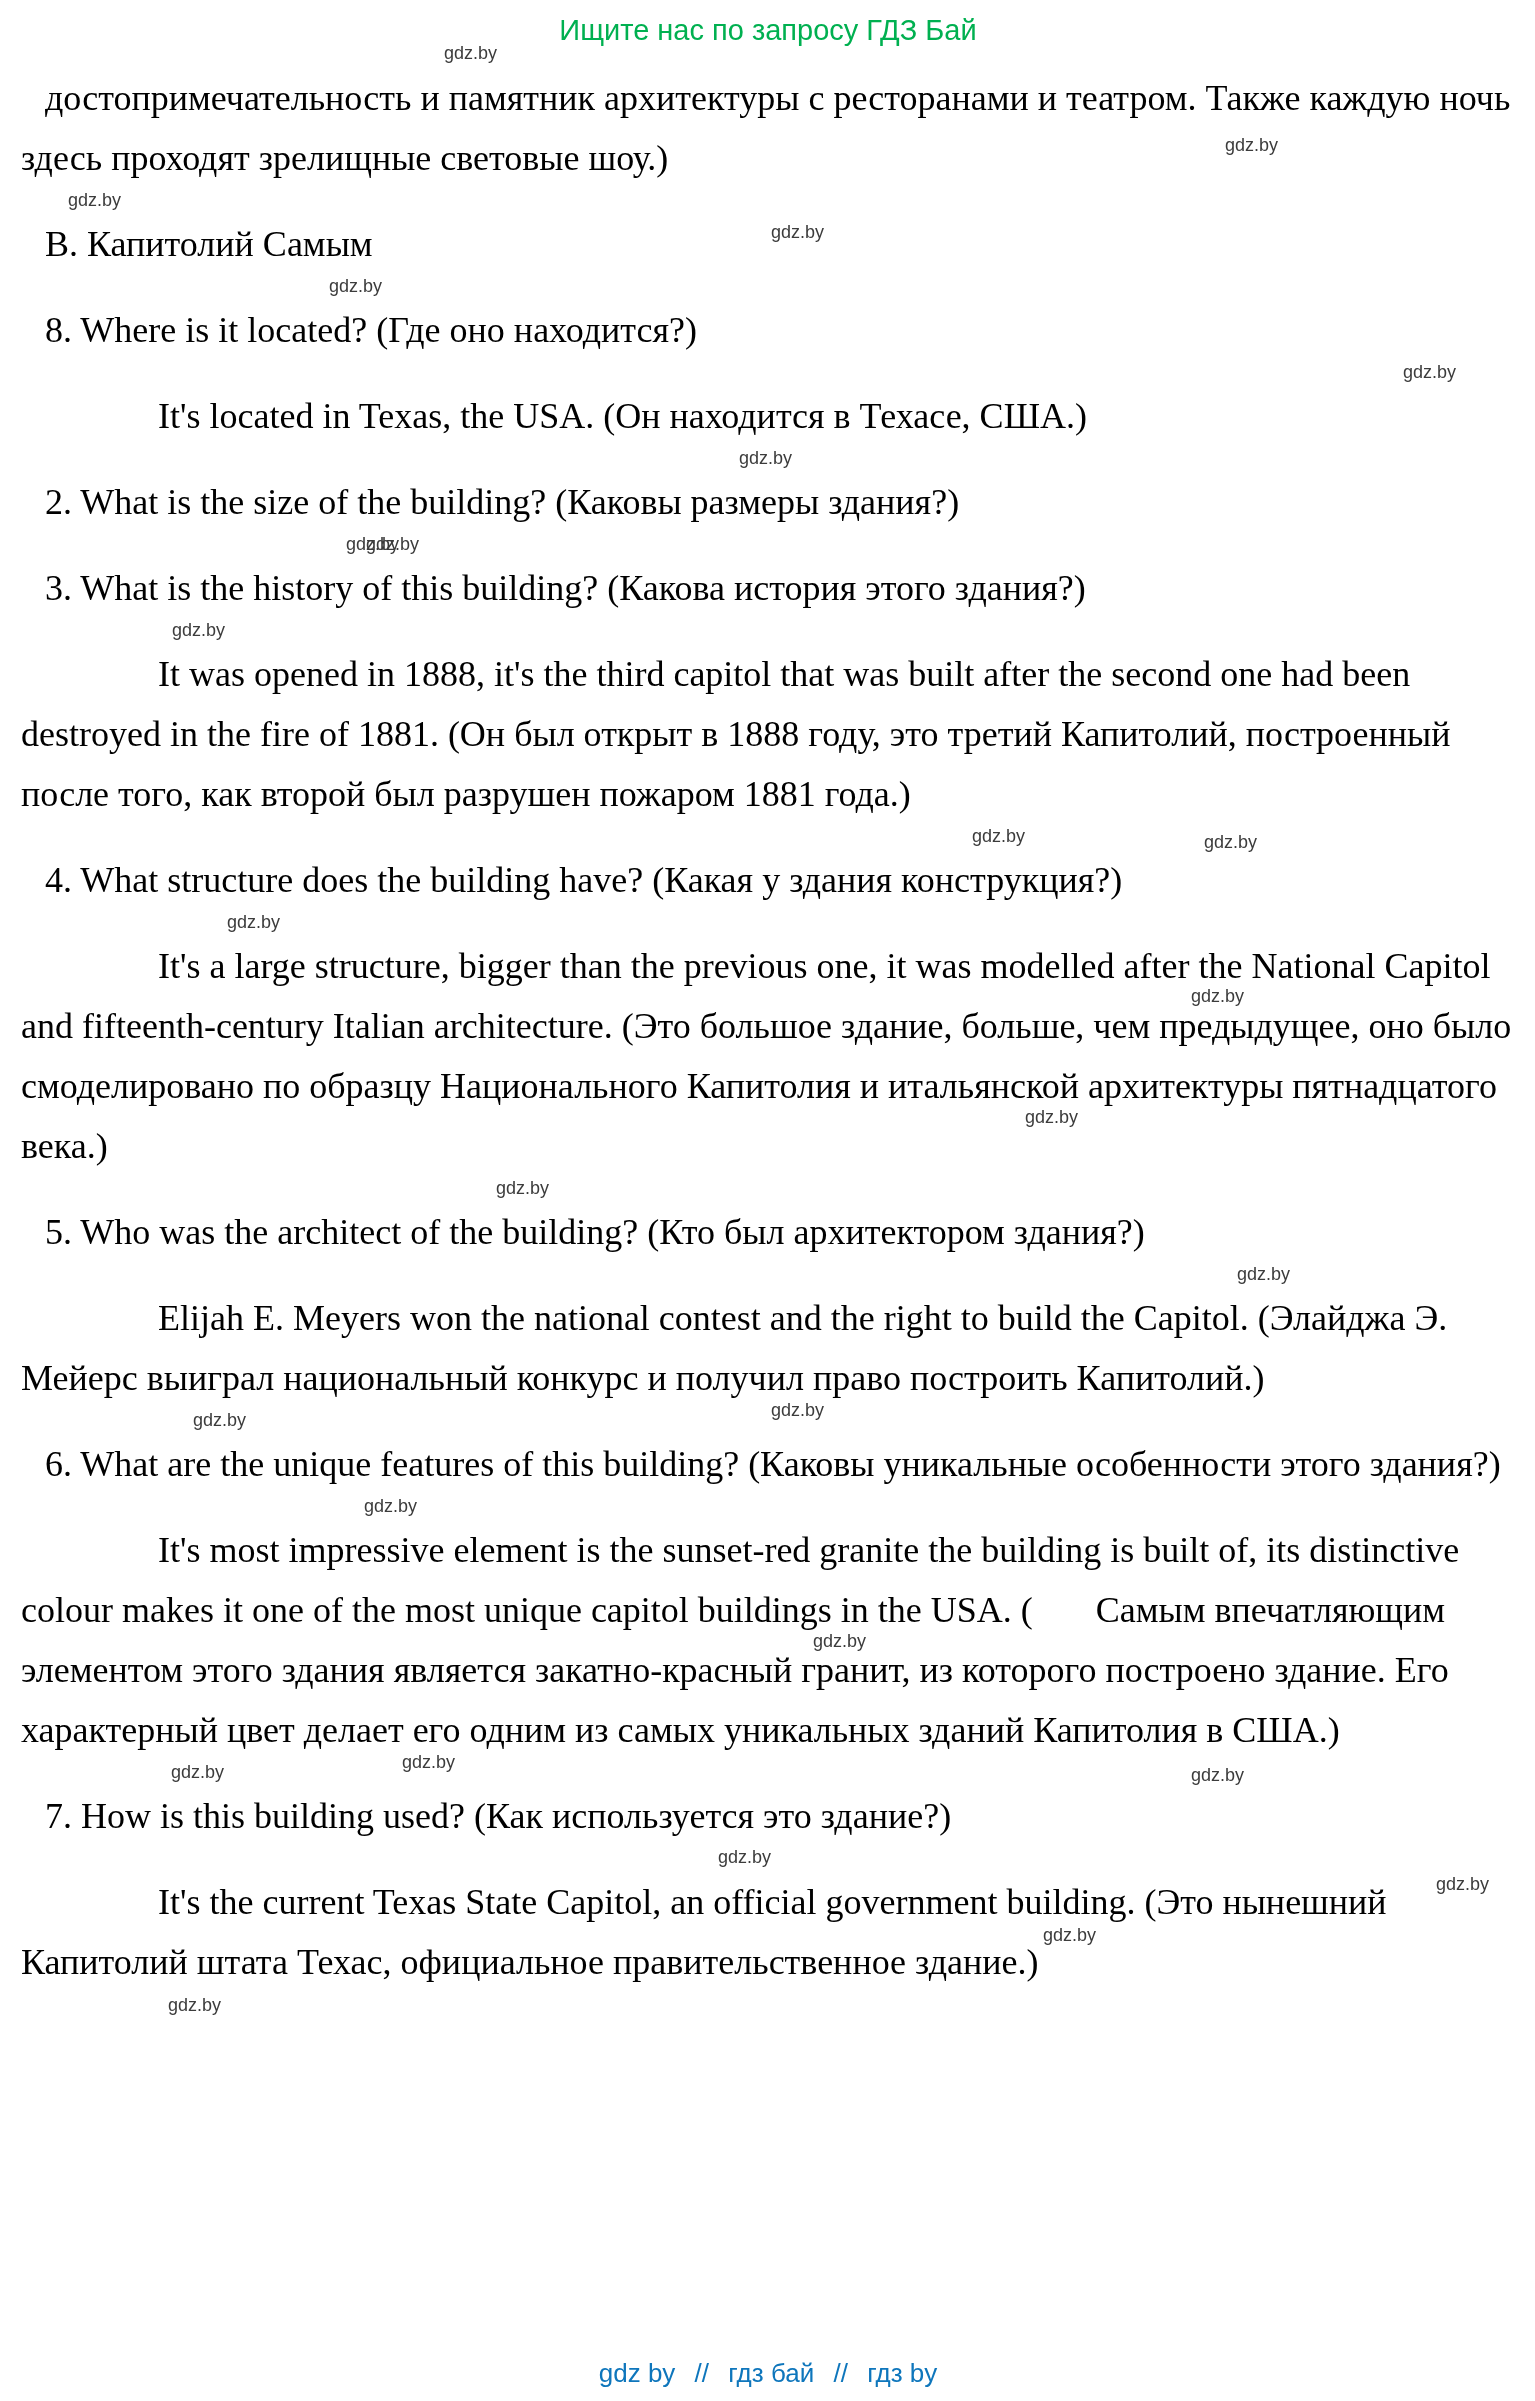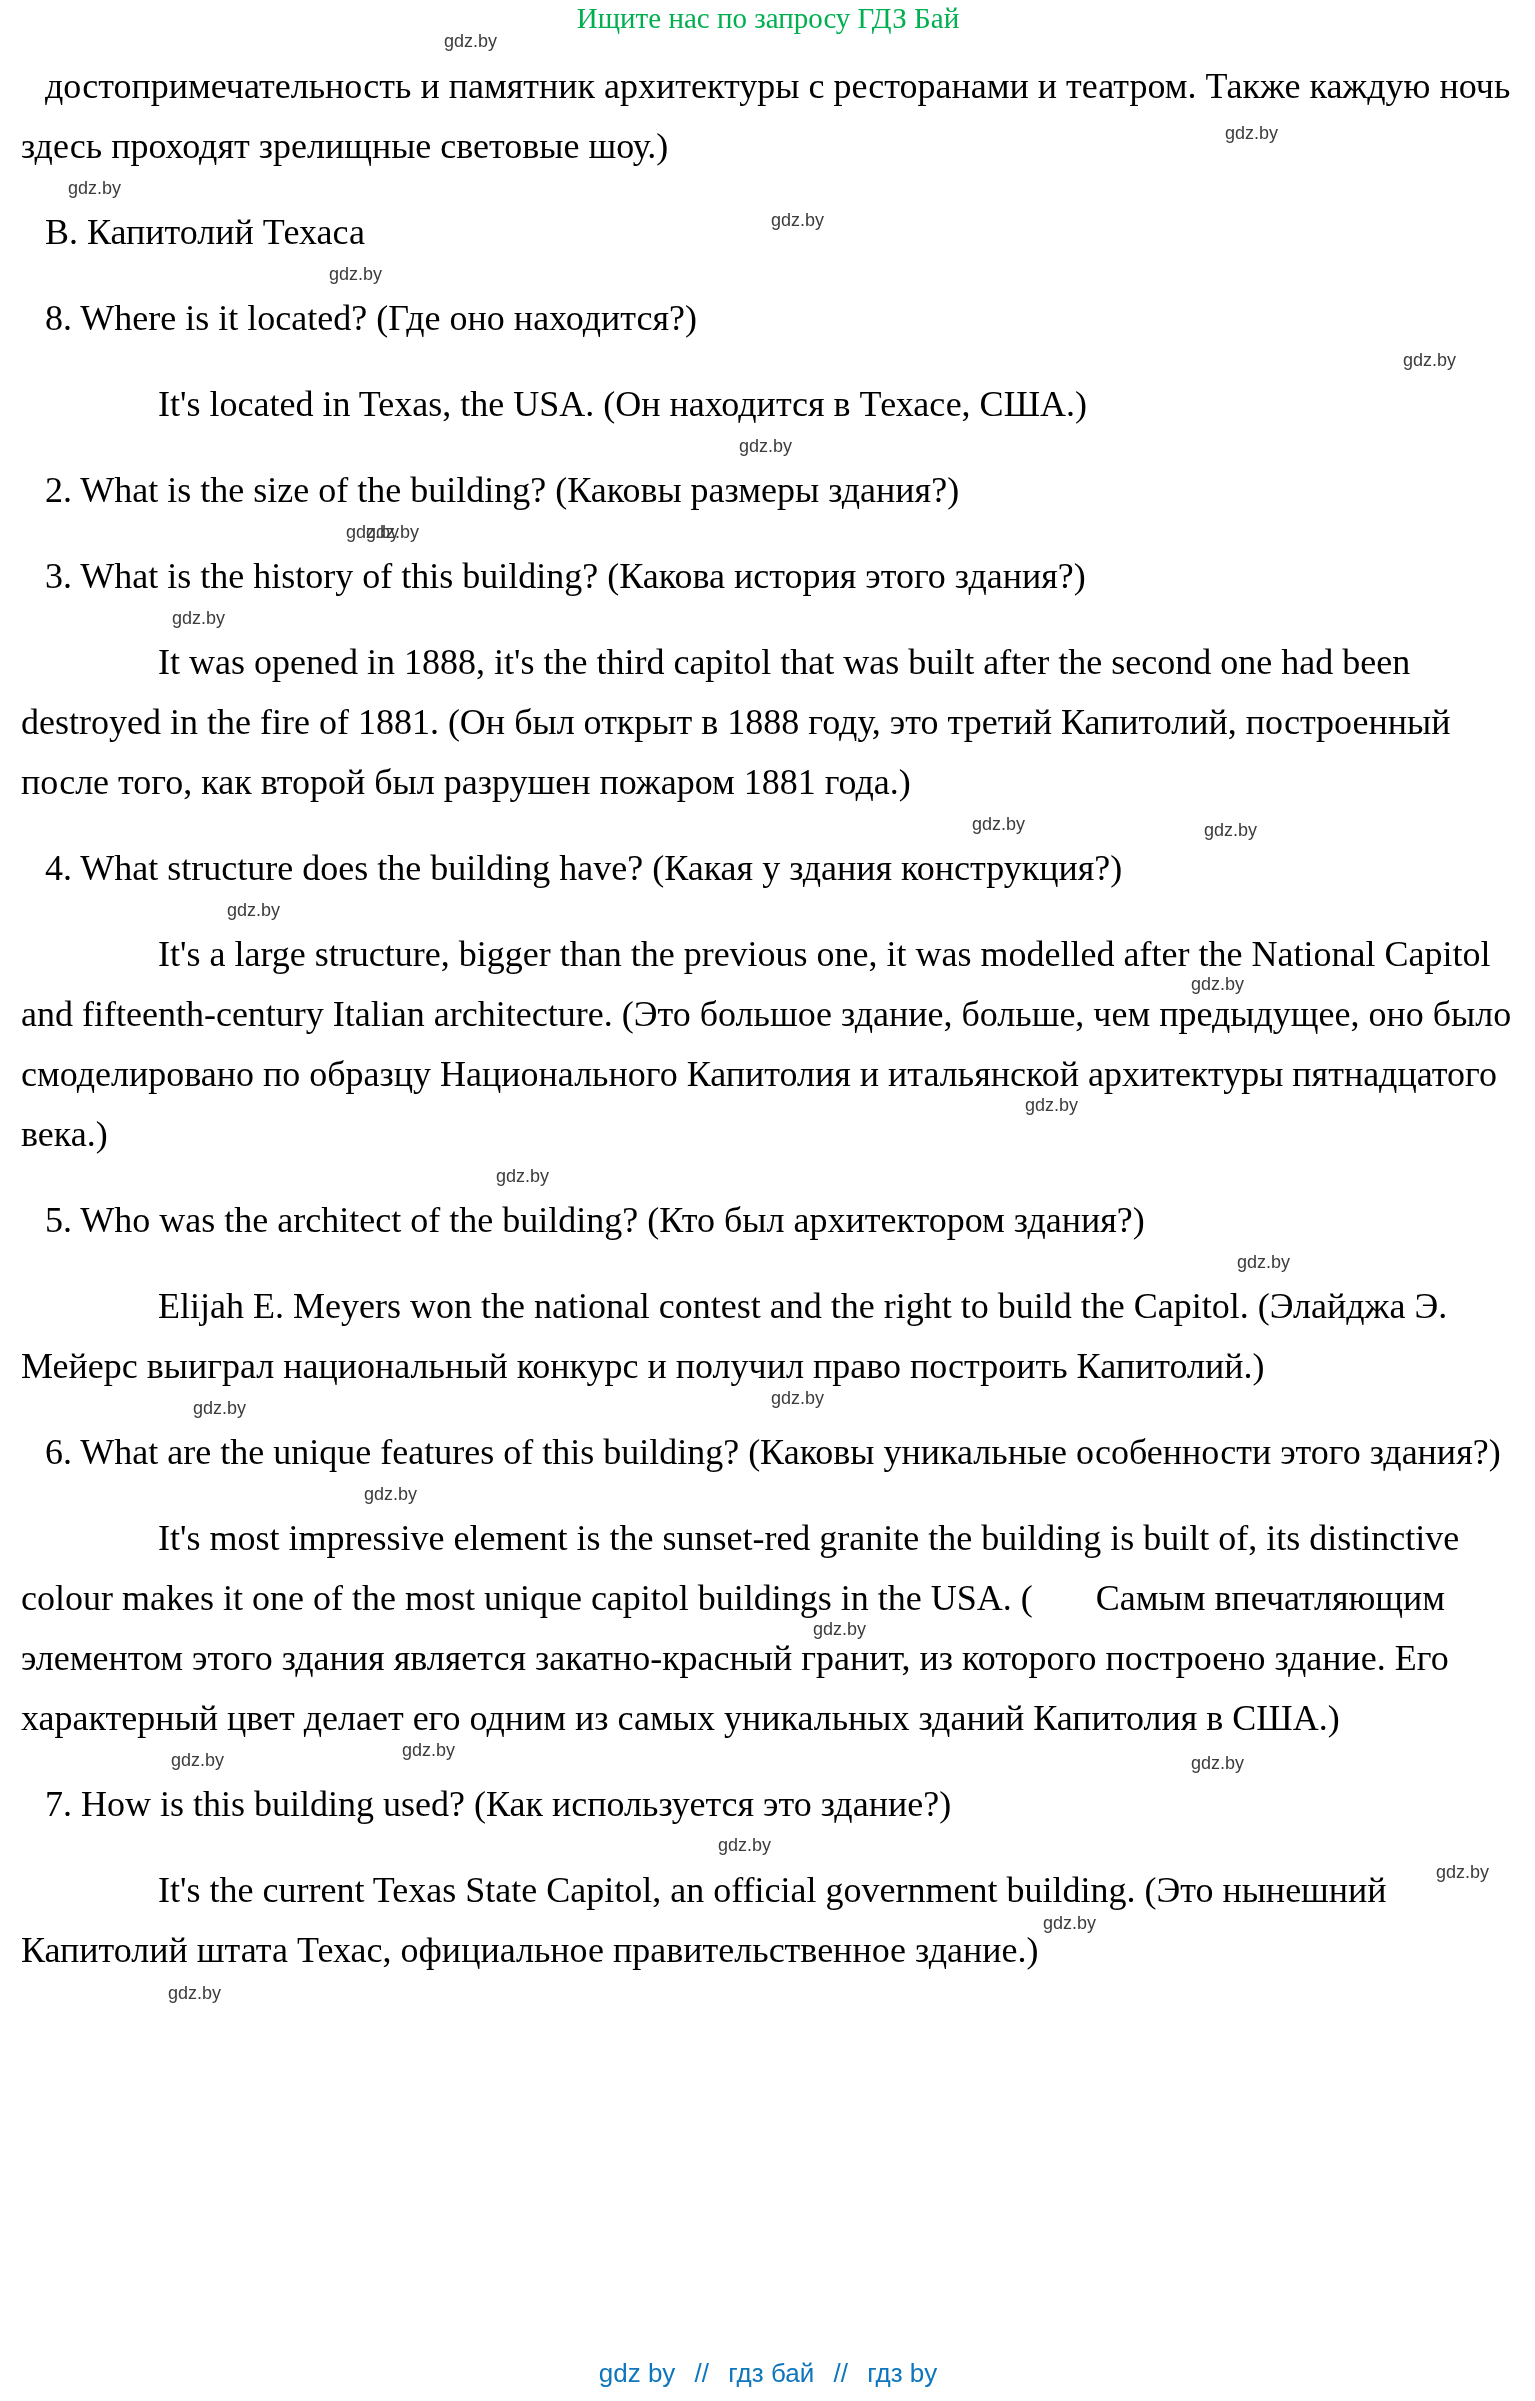--- a/index.html
+++ b/index.html
@@ -8,23 +8,23 @@
       position: relative;
       width: 1536px;
       height: 2401px;
       background: var(--page-background, #ffffff);
       font-family: "Liberation Serif", "DejaVu Serif", serif;
       color: var(--body-text, #000000);
       overflow: hidden;
     }
 
     .promo {
-      padding-top: 0;
+      padding-top: 12px;
       text-align: center;
-      font-family: Liberation Serif, serif;
+      font-family: Liberation Sans, sans-serif;
       font-size: 29px;
       line-height: 1.25;
       color: var(--promo-green, #00b050);
     }
 
     .text-col {
       box-sizing: content-box;
       width: 1493px;
       padding: 19.7px 21px 0 21px;
       font-size: 36px;
@@ -66,21 +66,21 @@
 
   <div class="text-col">
 
     <p class="para no-top">
       <span class="ptext">достопримечательность и памятник архитектуры с ресторанами и театром. Также каждую ночь здесь проходят зрелищные световые шоу.)</span>
       <span class="wm" style="left:423px; top:-24px">gdz.by</span>
       <span class="wm" style="left:1204px; top:68px">gdz.by</span>
     </p>
 
     <p class="para">
-      <span class="ptext">B. Капитолий Техаса</span>
+      <span class="ptext">B. Капитолий Самым</span>
       <span class="wm" style="left:47px; top:-23px">gdz.by</span>
       <span class="wm" style="left:750px; top:9px">gdz.by</span>
     </p>
 
     <p class="para question">
       <span class="ptext">8. Where is it located? (Где оно находится?)</span>
       <span class="wm" style="left:308px; top:-23px">gdz.by</span>
     </p>
     <p class="para answer">
       <span class="ptext">It's located in Texas, the USA. (Он находится в Техасе, США.)</span>

